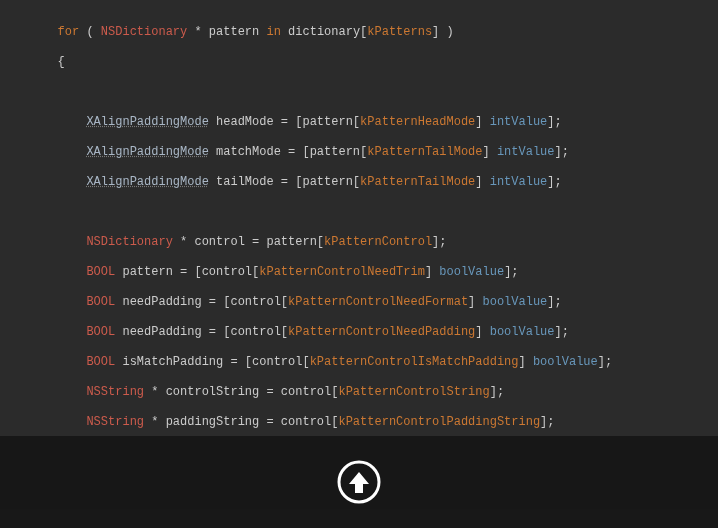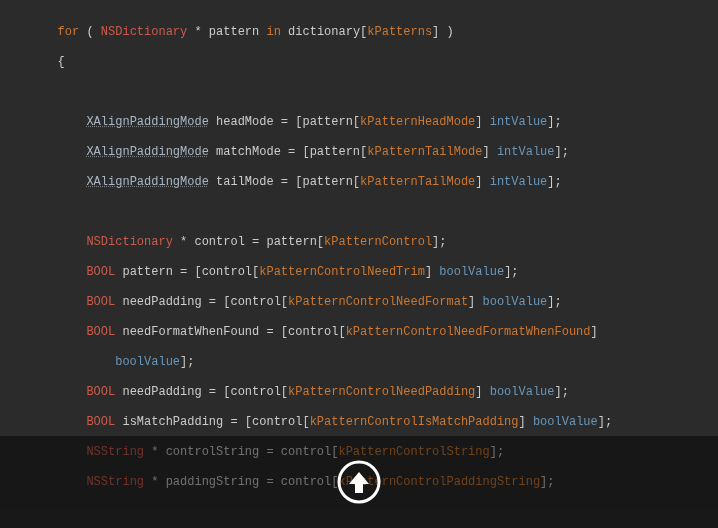--- a/index.html
+++ b/index.html
@@ -52,22 +52,20 @@
 <div class="line">        <span class="k-for">for</span><span class="t"> ( </span><span class="k-nsdict">NSDictionary</span><span class="t"> * pattern </span><span class="k-for">in</span><span class="t"> dictionary[</span><span class="k-const">kPatterns</span><span class="t">] )</span></div>
 <div class="line">        <span class="t">{</span></div>
 <div class="line"> </div>
 <div class="line">            <span class="k-mode">XAlignPaddingMode</span><span class="t"> headMode = [pattern[</span><span class="k-const">kPatternHeadMode</span><span class="t">] </span><span class="k-msg">intValue</span><span class="t">];</span></div>
 <div class="line">            <span class="k-mode">XAlignPaddingMode</span><span class="t"> matchMode = [pattern[</span><span class="k-const">kPatternTailMode</span><span class="t">] </span><span class="k-msg">intValue</span><span class="t">];</span></div>
 <div class="line">            <span class="k-mode">XAlignPaddingMode</span><span class="t"> tailMode = [pattern[</span><span class="k-const">kPatternTailMode</span><span class="t">] </span><span class="k-msg">intValue</span><span class="t">];</span></div>
 <div class="line"> </div>
 <div class="line">            <span class="k-nsdict">NSDictionary</span><span class="t"> * control = pattern[</span><span class="k-const">kPatternControl</span><span class="t">];</span></div>
 <div class="line">            <span class="k-bool">BOOL</span><span class="t"> pattern = [control[</span><span class="k-const">kPatternControlNeedTrim</span><span class="t">] </span><span class="k-msg">boolValue</span><span class="t">];</span></div>
 <div class="line">            <span class="k-bool">BOOL</span><span class="t"> needPadding = [control[</span><span class="k-const">kPatternControlNeedFormat</span><span class="t">] </span><span class="k-msg">boolValue</span><span class="t">];</span></div>
-<div class="line">            <span class="k-bool">BOOL</span><span class="t"> needFormatWhenFound = [control[</span><span class="k-const">kPatternControlNeedFormatWhenFound</span><span class="t">]</span></div>
-<div class="line">                <span class="k-msg">boolValue</span><span class="t">];</span></div>
 <div class="line">            <span class="k-bool">BOOL</span><span class="t"> needPadding = [control[</span><span class="k-const">kPatternControlNeedPadding</span><span class="t">] </span><span class="k-msg">boolValue</span><span class="t">];</span></div>
 <div class="line">            <span class="k-bool">BOOL</span><span class="t"> isMatchPadding = [control[</span><span class="k-const">kPatternControlIsMatchPadding</span><span class="t">] </span><span class="k-msg">boolValue</span><span class="t">];</span></div>
 <div class="line">            <span class="k-nsdict">NSString</span><span class="t"> * controlString = control[</span><span class="k-const">kPatternControlString</span><span class="t">];</span></div>
 <div class="line">            <span class="k-nsdict">NSString</span><span class="t"> * paddingString = control[</span><span class="k-const">kPatternControlPaddingString</span><span class="t">];</span></div>
 
 
 
 
 
 

